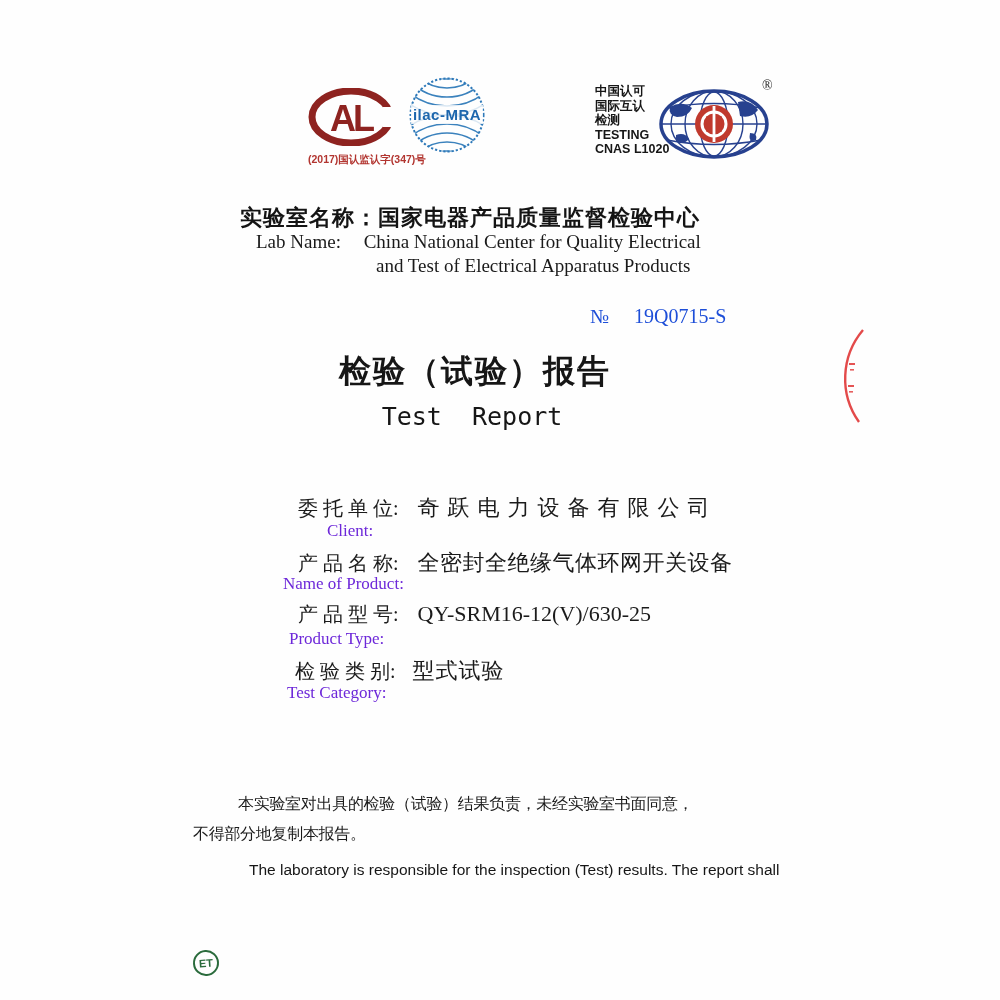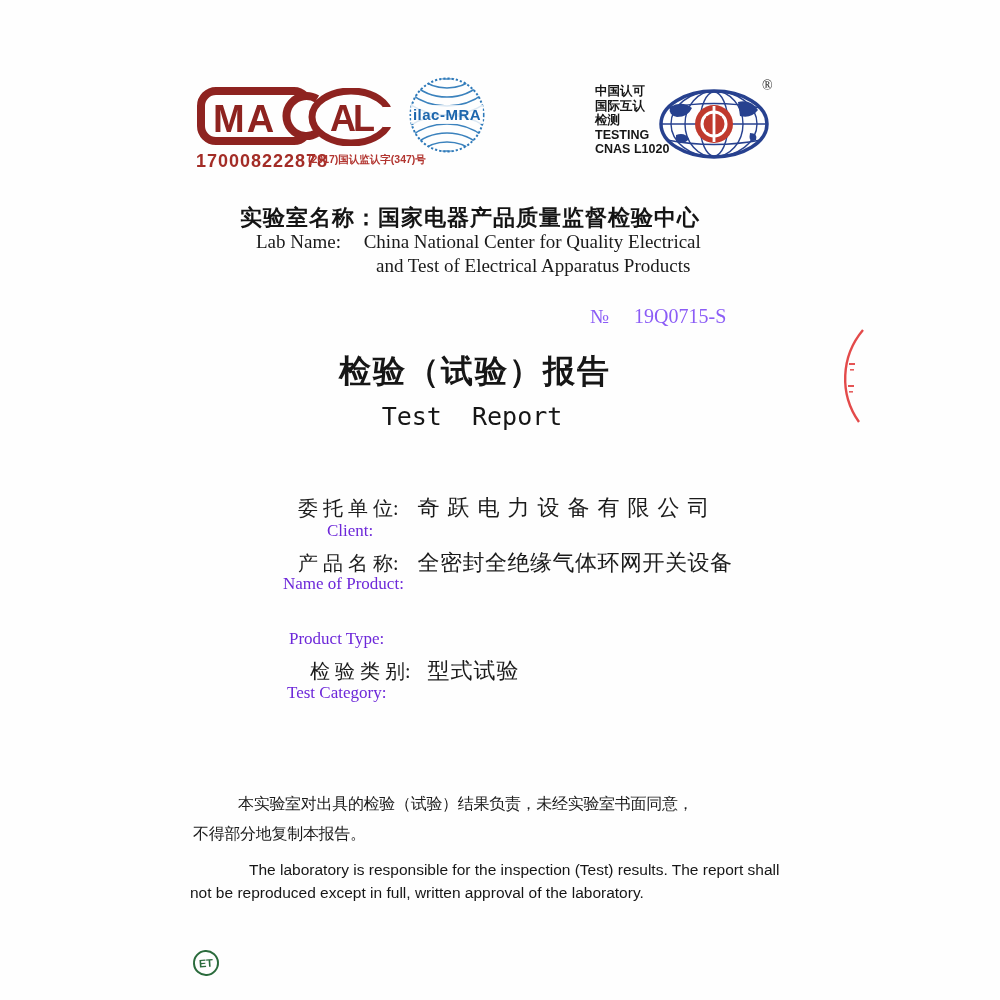--- a/index.html
+++ b/index.html
@@ -14,21 +14,21 @@
            margin-top:3px;white-space:nowrap;font-weight:bold;}
   .accred{font-family:"Liberation Sans",sans-serif;font-weight:bold;font-size:12.5px;
           line-height:14.5px;color:#161616;white-space:nowrap;}
   .reg{font-family:"Liberation Serif",serif;font-size:14px;color:#222;}
 
   
   .lab-cn{font-family:"Liberation Sans",sans-serif;font-weight:bold;font-size:22px;letter-spacing:1px;color:#141414;}
   .lab-en{font-size:19px;color:#1a1a1a;}
 
   
-  .repno{font-size:20px;color:#8b5cf6;}
+  .repno{font-size:20px;color:#1d4ed8;}
   .repno .pre{margin-right:20px;}
   .title-cn{font-family:"Liberation Sans",sans-serif;font-weight:700;font-size:32px;
             letter-spacing:2px;text-align:center;color:#161616;}
   .title-en{font-family:"DejaVu Sans Mono",monospace;font-size:25px;text-align:center;
             color:#161616;white-space:pre;font-weight:500;}
 
   
   .fld-cn{font-size:20px;color:#1b1b1b;white-space:nowrap;}
   .fld-cn .val{font-size:22px;margin-left:14px;}
   .fld-en{font-size:17px;color:#6d28d9;}
@@ -40,29 +40,20 @@
   
   .et{width:22px;height:22px;border:2px solid #2a6b3c;border-radius:50%;
       color:#2a6b3c;font-family:"Liberation Sans",sans-serif;font-weight:bold;
       font-size:11px;line-height:22px;text-align:center;transform:rotate(-4deg);}
 </style>
 </head>
 <body>
 
 <div class="page">
 
-  <div class="abs" style="left:196px;top:86px;">
-    <svg width="128" height="60" viewBox="0 0 128 60">
-      <rect x="5" y="5" width="108" height="50" rx="15" fill="none" stroke="#8e2320" stroke-width="8"></rect>
-      <rect x="99" y="13" width="29" height="34" fill="#fefefe"></rect>
-      <path d="M 121,13 A 20,20 0 1 0 121,47" fill="none" stroke="#8e2320" stroke-width="8"></path>
-      <text x="17" y="46" font-family="Liberation Sans, sans-serif" font-size="38" font-weight="bold" fill="#8e2320" letter-spacing="2">MA</text>
-    </svg>
-    <div class="cma-num">170008222878</div>
-  </div>
 
   <div class="abs" style="left:308px;top:88px;">
     <svg width="86" height="58" viewBox="0 0 86 58">
       <ellipse cx="43" cy="29" rx="39" ry="26" fill="none" stroke="#8e2320" stroke-width="7"></ellipse>
       <rect x="75" y="19" width="11" height="20" fill="#fefefe"></rect>
       <text x="43" y="43" text-anchor="middle" font-family="Liberation Sans, sans-serif" font-size="36" font-weight="bold" fill="#8e2320" letter-spacing="-3">AL</text>
     </svg>
     <div class="cal-cap">(2017)国认监认字(347)号</div>
   </div>
 
@@ -158,29 +149,32 @@
     <span class="val" style="letter-spacing:8px;">奇跃电力设备有限公司</span>
   </div>
   <div class="abs fld-en" style="left:327px;top:521px;">Client:</div>
 
   <div class="abs fld-cn" style="left:298px;top:548px;">
     <span>产 品 名 称:</span>
     <span class="val" style="letter-spacing:0.5px;">全密封全绝缘气体环网开关设备</span>
   </div>
   <div class="abs fld-en" style="left:283px;top:574px;">Name of Product:</div>
 
+  <div class="abs fld-cn" style="left:298px;top:601px;">
+    <span>产 品 型 号:</span>
+    <span class="val" style="letter-spacing:0;">QY-SRM16-12(V)/630-25</span>
+  </div>
   <div class="abs fld-en" style="left:289px;top:629px;">Product Type:</div>
 
-  <div class="abs fld-cn" style="left:310px;top:656px;">
+  <div class="abs fld-cn" style="left:295px;top:656px;">
     <span>检 验 类 别:</span>
     <span class="val" style="letter-spacing:1px;margin-left:12px;">型式试验</span>
   </div>
   <div class="abs fld-en" style="left:287px;top:683px;">Test Category:</div>
 
   <div class="abs disc-cn" style="left:238px;top:794px;">本实验室对出具的检验（试验）结果负责，未经实验室书面同意，</div>
   <div class="abs disc-cn" style="left:193px;top:824px;">不得部分地复制本报告。</div>
 
   <div class="abs disc-en" style="left:249px;top:861px;">The laboratory is responsible for the inspection (Test) results. The report shall</div>
-  <div class="abs disc-en" style="left:190px;top:884px;">not be reproduced except in full, written approval of the laboratory.</div>
 
   <div class="abs et" style="left:193px;top:950px;">ET</div>
 
 </div>
 
 </body></html>

